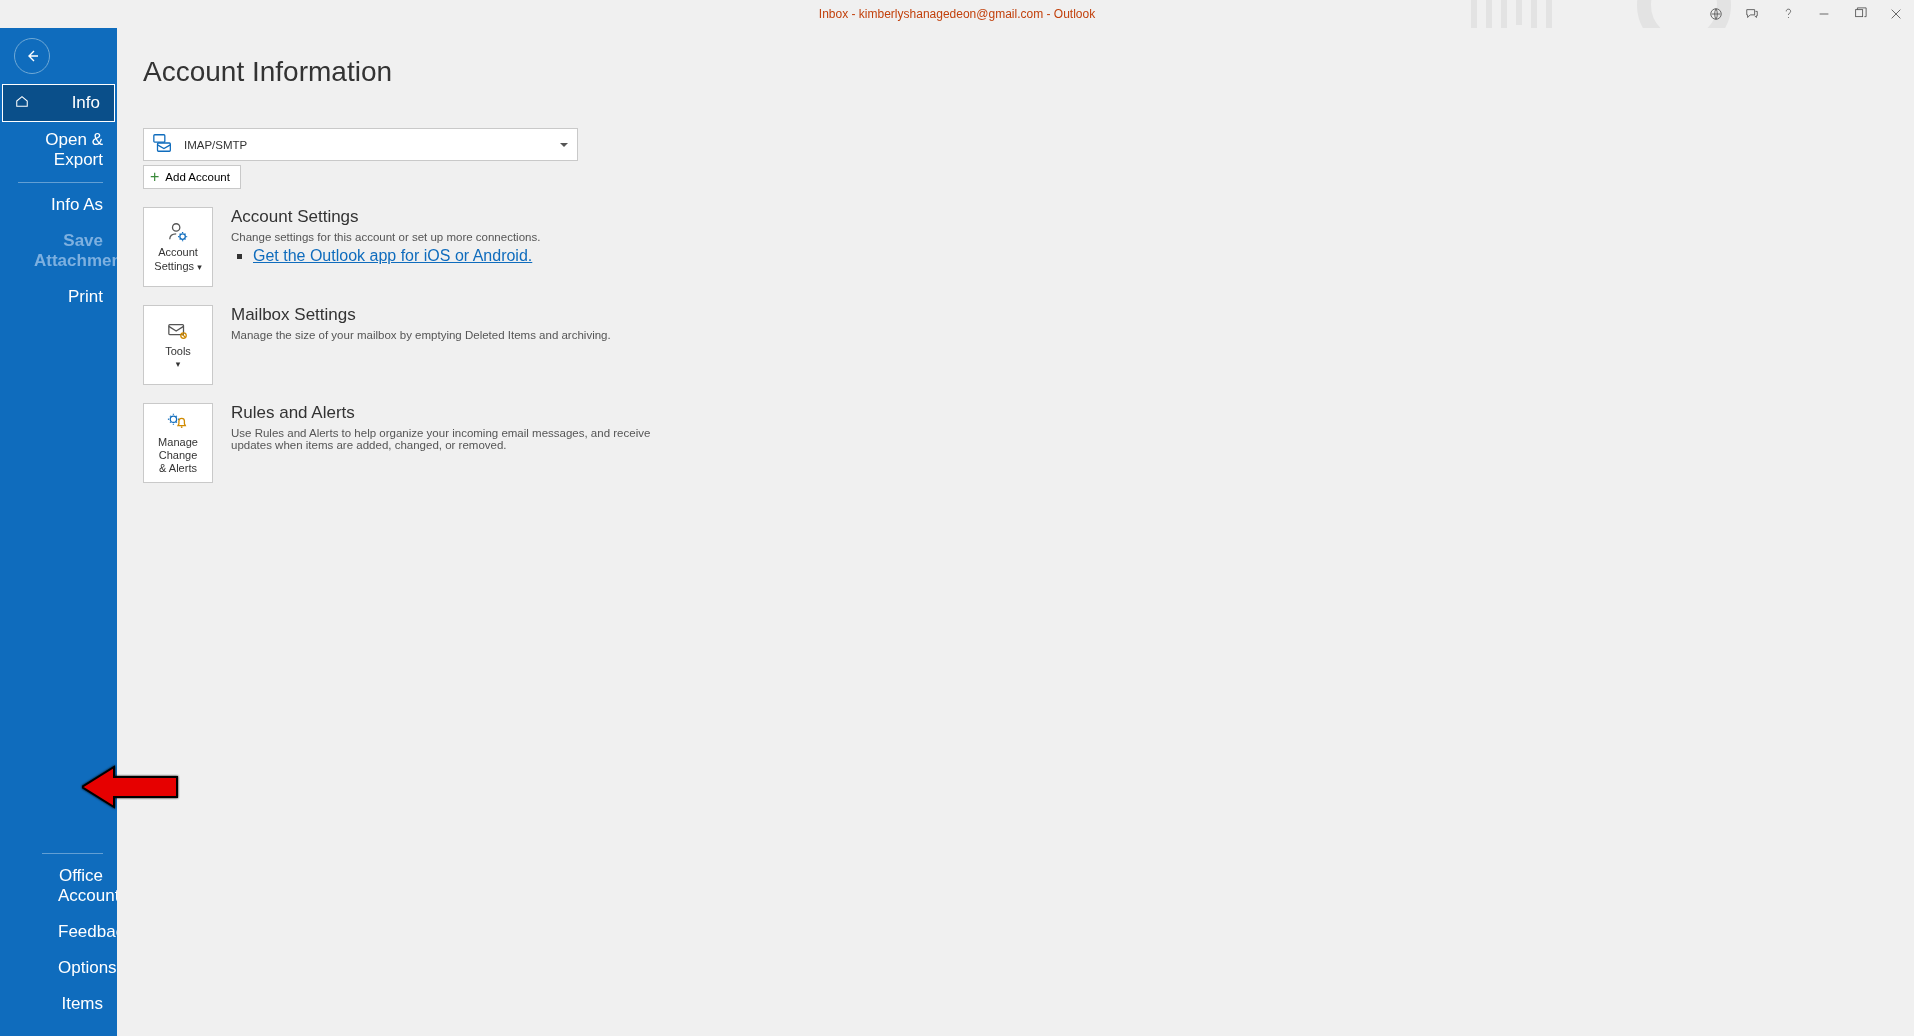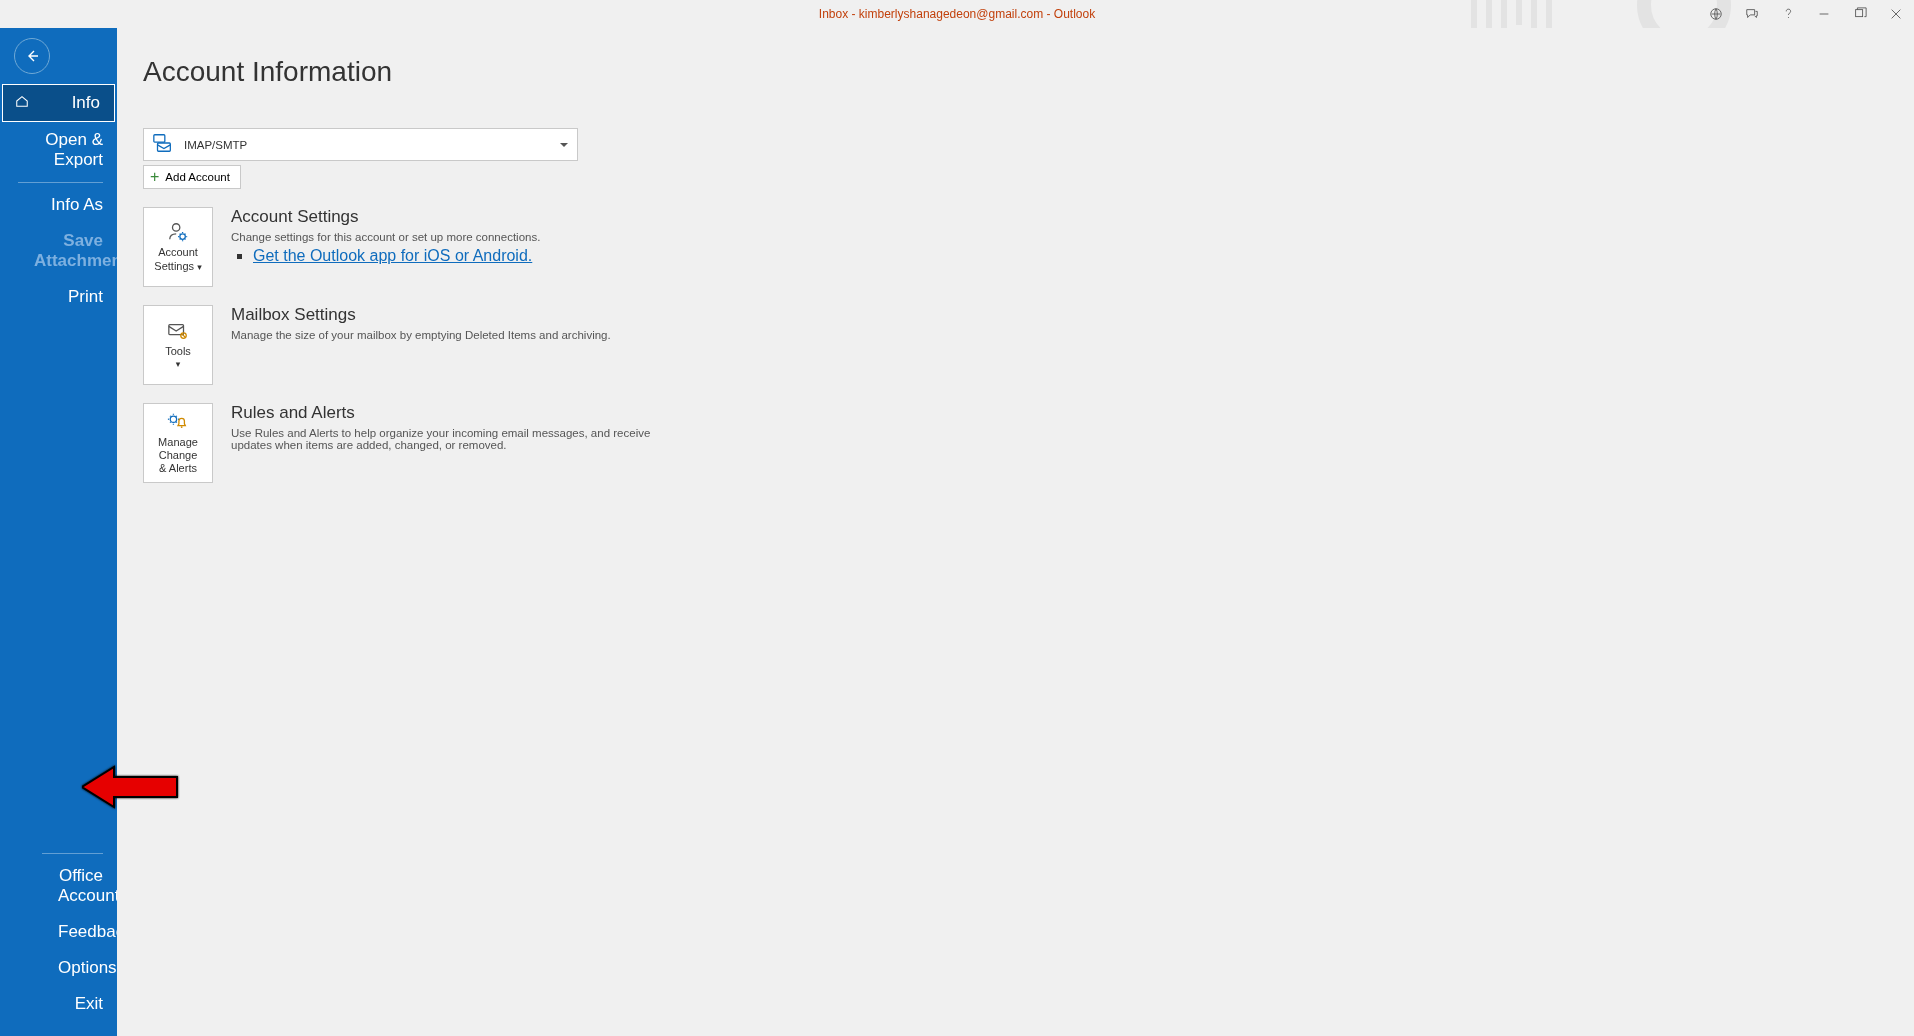--- a/index.html
+++ b/index.html
@@ -125,21 +125,21 @@
     <div class="side-sep"></div>
     <div class="side-item"><span>Info As</span></div>
     <div class="side-item disabled"><span>Save Attachments</span></div>
     <div class="side-item"><span>Print</span></div>
 
     <div class="sidebar-bottom">
       <div class="side-sep"></div>
       <div class="side-item"><span>Office Account</span></div>
       <div class="side-item"><span>Feedback</span></div>
       <div class="side-item"><span>Options</span></div>
-      <div class="side-item"><span>Exit</span></div>
+      <div class="side-item"><span>Items</span></div>
     </div>
 
     <div class="arrow-annot">
       <svg width="100" height="50" viewBox="0 0 100 50">
         <polygon points="0,25 32,5 32,15 95,15 95,35 32,35 32,45" fill="#e60000" stroke="#000" stroke-width="2"></polygon>
       </svg>
     </div>
   </div>
 
   <div class="content">

